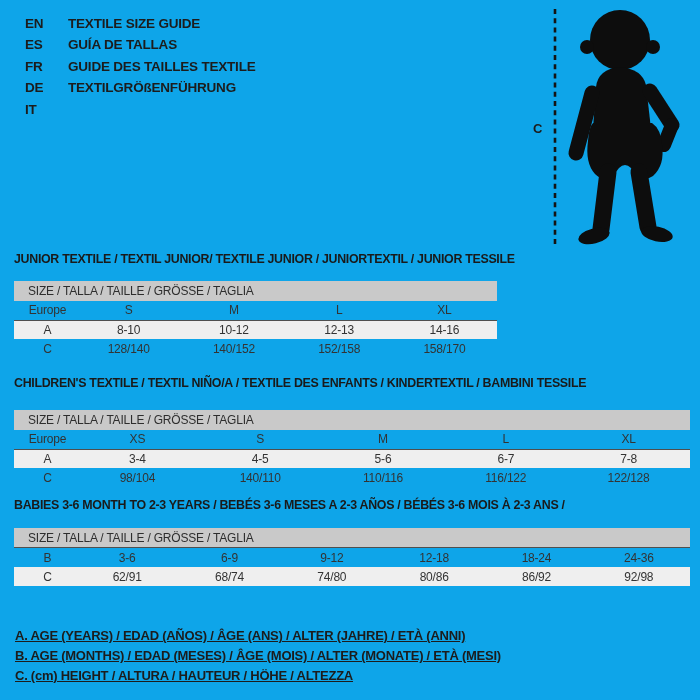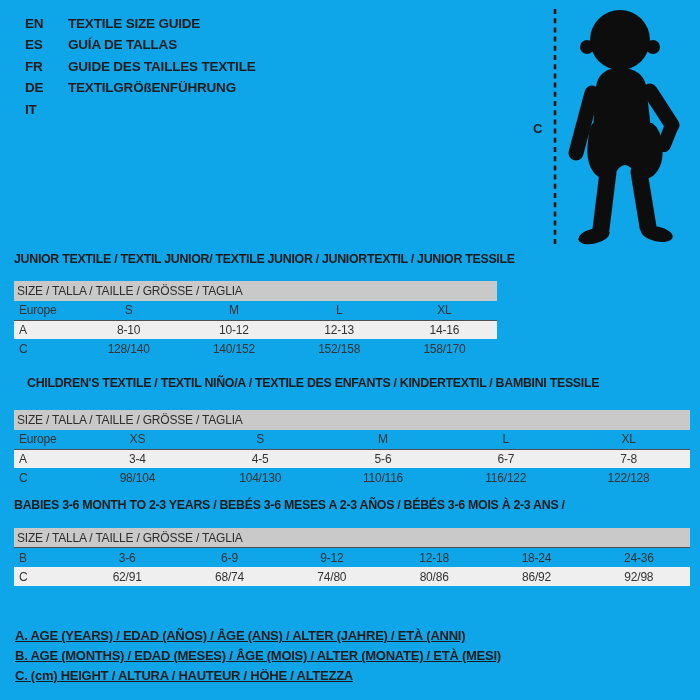--- a/index.html
+++ b/index.html
@@ -19,30 +19,30 @@
   .c-label { position:absolute; left:533px; top:121px; font-weight:700; font-size:13px; }
   .dash-line { position:absolute; left:552px; top:9px; }
   .baby { position:absolute; left:558px; top:7px; }
   
   .tbl { position:absolute; left:14px; }
   .t1 { top:250px; width:483px; }
   .t2 { top:374px; width:676px; }
   .t3 { top:496px; width:676px; }
   .tbl-title { font-weight:700; font-size:12.4px; line-height:19px; letter-spacing:-0.3px; white-space:nowrap; color:#1a1a1a; }
   .t1 .tbl-title { margin-bottom:12px; }
-  .t2 .tbl-title { margin-bottom:17px;margin-left:13px; }
+  .t2 .tbl-title { margin-bottom:17px; }
   .t3 .tbl-title { margin-bottom:13px; }
   .size-bar {
-    background:#c9c9c9; height:20px; line-height:20px; padding-left:3px;
+    background:#c9c9c9; height:20px; line-height:20px; padding-left:14px;
     font-size:12px; color:#2e2e2e; letter-spacing:-0.2px; white-space:nowrap;
   }
   .rule-bar .size-bar { border-bottom:1.5px solid #4f4f4f; }
   .tbl table { border-collapse:collapse; table-layout:fixed; width:100%; font-size:12px; color:#333; }
   .tbl td { height:19px; text-align:center; padding:0; letter-spacing:-0.2px; font-weight:400; }
-  .tbl td.row-label { text-align:left; padding-left:5px; }
+  .tbl td.row-label { text-align:center; padding-left:5px; }
   .tbl col.label-col { width:62px; }
   .tbl tr.euro td { border-bottom:1.5px solid #4f4f4f; }
   .tbl tr.striped { background:#efefef; }
   
   .footnotes {
     position:absolute; left:15px; top:626px;
     font-weight:700; font-size:13px; line-height:20px; letter-spacing:-0.25px; white-space:nowrap;text-decoration:underline;
   }
 </style>
 </head>
@@ -140,21 +140,21 @@
             <td class="row-label">A</td>
             <td>3-4</td>
             <td>4-5</td>
             <td>5-6</td>
             <td>6-7</td>
             <td>7-8</td>
           </tr>
           <tr class="plain">
             <td class="row-label">C</td>
             <td>98/104</td>
-            <td>104/130</td>
+            <td>140/110</td>
             <td>110/116</td>
             <td>116/122</td>
             <td>122/128</td>
           </tr>
         </tbody>
     </table>
   </section>
 
   <section class="tbl t3 rule-bar">
     <div class="tbl-title">

